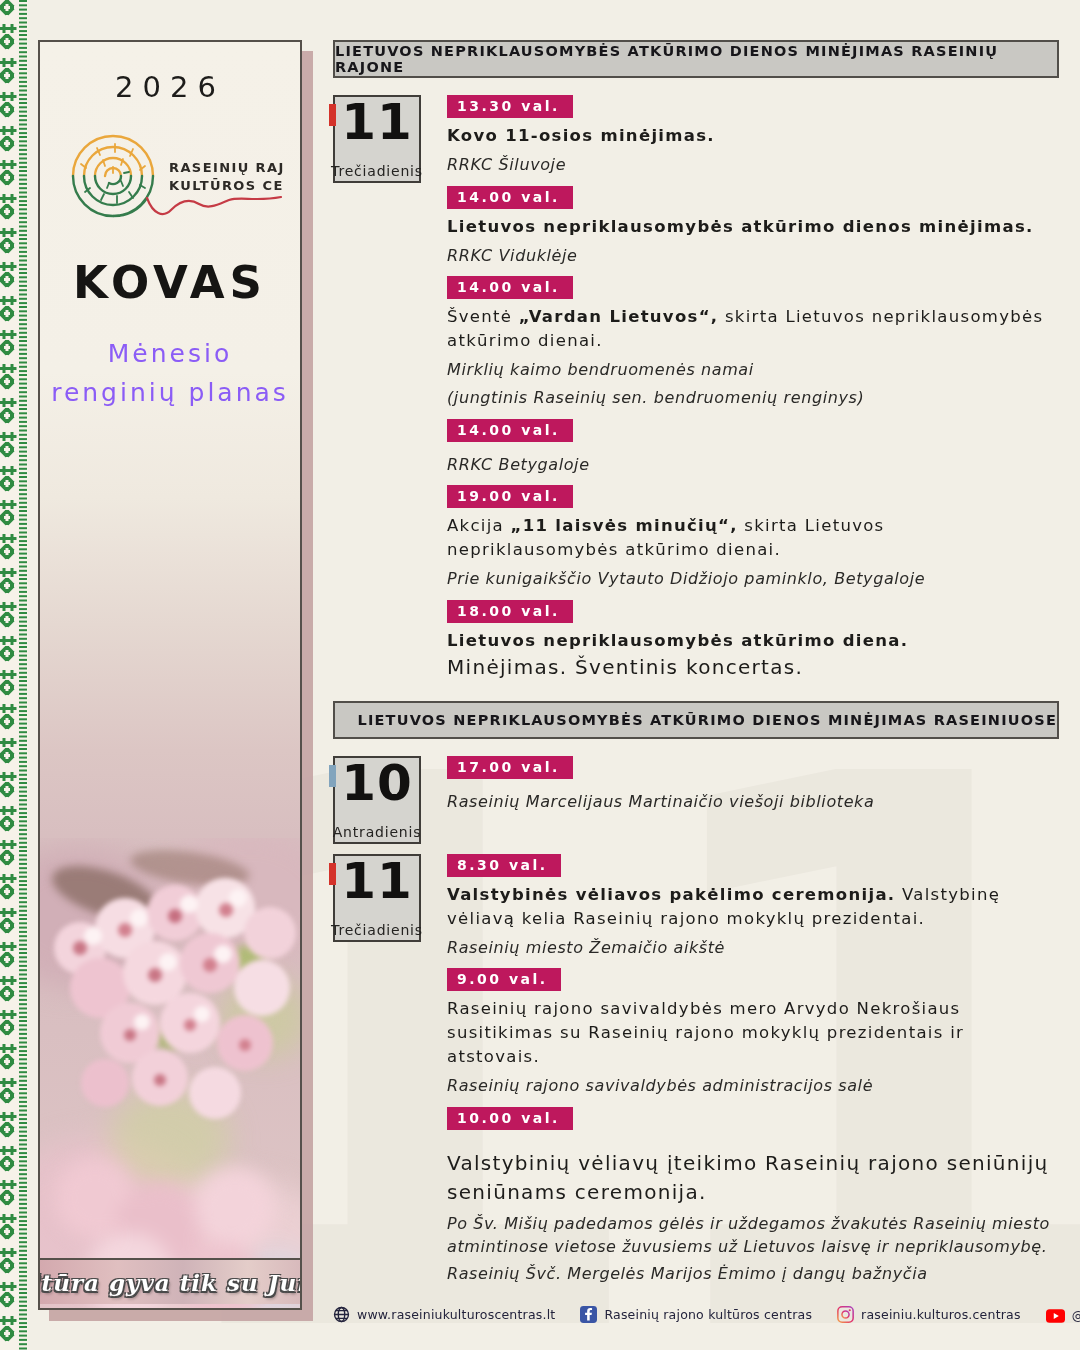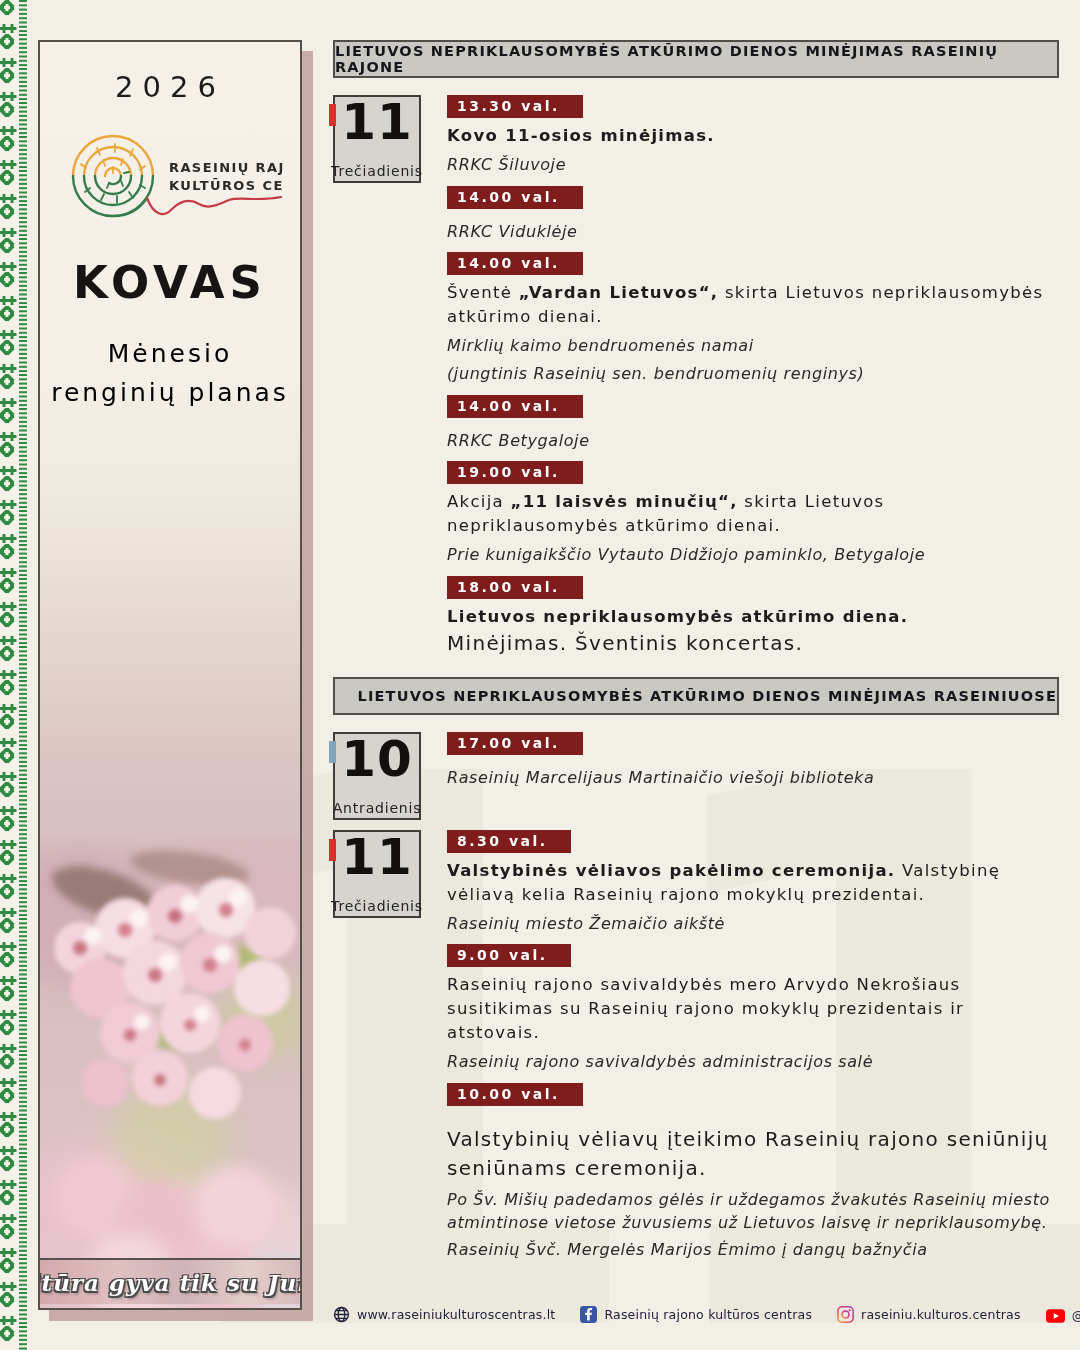--- a/index.html
+++ b/index.html
@@ -28,21 +28,21 @@
     position:absolute;inset:0;
     background:linear-gradient(180deg,
       #f5f1e8 0%,#f4f0e7 26%,#efe9df 36%,#e5d8d1 46%,
       #dcc6c4 56%,#d6bbbe 66%,#d9bfc1 78%,#dfc6c6 100%);
   }
   .blossoms{position:absolute;left:0;bottom:0;width:100%;height:470px;}
   .card-top{position:relative;text-align:center;}
   .year{margin-top:28px;font-size:29px;letter-spacing:9px;font-weight:500;color:#1d1c1a;}
   .logo-row{margin-top:22px;display:flex;align-items:center;justify-content:center;}
   .month{margin-top:26px;font-size:45px;font-weight:800;letter-spacing:5px;color:#161513;}
-  .subtitle{margin-top:26px;font-size:25px;letter-spacing:3px;line-height:1.55;color:#000000;}
+  .subtitle{margin-top:26px;font-size:25px;letter-spacing:3px;line-height:1.55;color:#8b5cf6;}
   .tagline{
     position:absolute;left:0;right:0;bottom:4px;height:44px;
     border-top:2px solid #55504a;
     background:linear-gradient(90deg,#d3a9ae 0%,#e0bfc0 30%,#cfb3b8 55%,#e4cdc9 80%,#d8babc 100%);
     display:flex;align-items:center;justify-content:center;
   }
   .tagline span{
     font-family:"DejaVu Serif","Liberation Serif",serif;
     font-style:italic;font-weight:700;font-size:23px;color:#fff;
     text-shadow:-1.5px -1.5px 0 #4a4a4a,1.5px -1.5px 0 #4a4a4a,
@@ -61,22 +61,22 @@
   .day-box{
     position:relative;width:84px;height:84px;background:#d5d4cf;border:2px solid #403d39;
     display:flex;flex-direction:column;align-items:center;justify-content:center;
   }
   .day-accent{position:absolute;left:-6px;top:7px;width:7px;height:22px;}
   .day-num{font-size:50px;font-weight:800;line-height:.95;letter-spacing:1px;color:#121110;}
   .day-wd{font-size:14px;letter-spacing:.8px;margin-top:16px;color:#242321;}
   .events{flex:1;min-width:0;}
   .event{margin-bottom:9px;}
   .ev-time{
-    display:inline-block;background:#7f1d1d;color:#fff;font-weight:700;
-    font-size:14px;letter-spacing:2.5px;padding:3px 23px 4px 10px;margin-bottom:6px;
+    display:inline-block;background:#be185d;color:#fff;font-weight:700;
+    font-size:14px;letter-spacing:2.5px;padding:3px 13px 4px 10px;margin-bottom:6px;
   }
   .ev-title{font-size:16.5px;line-height:1.45;letter-spacing:1.3px;color:#1d1c1a;}
   .ev-title .b{font-weight:700;}
   .ev-desc{font-size:20px;line-height:1.45;letter-spacing:1.3px;color:#1d1c1a;}
   .ev-desc.spaced{margin-top:13px;}
   .ev-loc{margin-top:6px;font-style:italic;font-size:16px;line-height:1.42;letter-spacing:.6px;color:#2a2927;}
   .ev-loc div + div{margin-top:5px;}
   
   .footer{
     position:absolute;left:333px;bottom:27px;width:727px;
@@ -254,20 +254,21 @@
     <div class="ev-time">13.30 val.</div>
     <div class="ev-title"><span class="b">Kovo 11-osios minėjimas.</span></div>
     
     <div class="ev-loc">
                 <div>RRKC Šiluvoje</div>
               </div>
   </div>
 
   <div class="event">
     <div class="ev-time">14.00 val.</div>
+    <div class="ev-title"><span class="b">Lietuvos nepriklausomybės atkūrimo dienos minėjimas.</span></div>
     
     <div class="ev-loc">
                 <div>RRKC Viduklėje</div>
               </div>
   </div>
 
   <div class="event">
     <div class="ev-time">14.00 val.</div>
     <div class="ev-title"><span>Šventė </span><span class="b">„Vardan Lietuvos“,</span><span> skirta Lietuvos nepriklausomybės atkūrimo dienai.</span></div>
     

